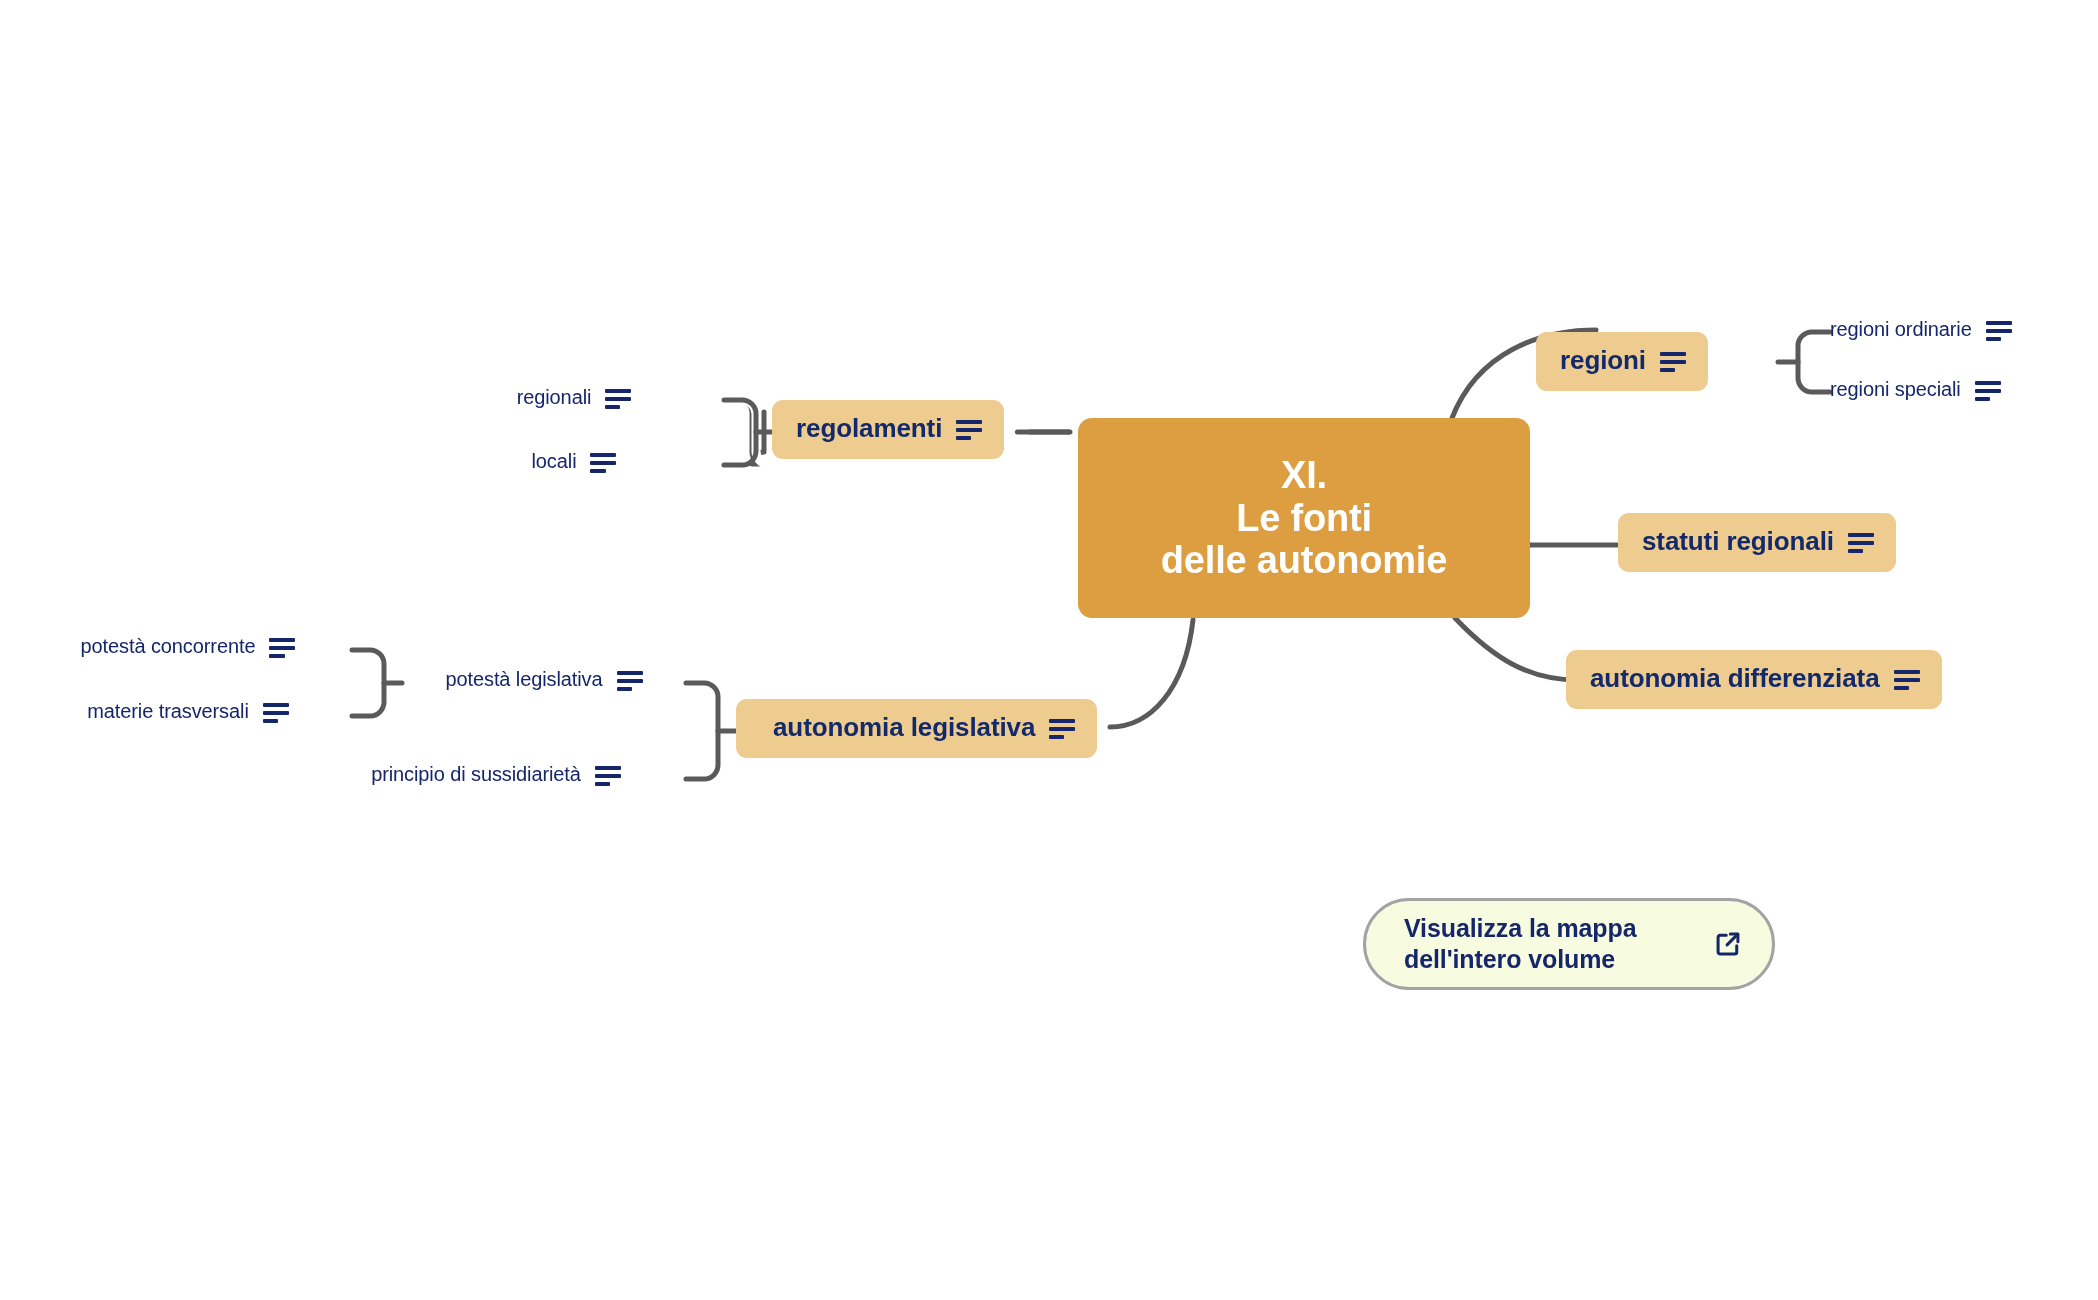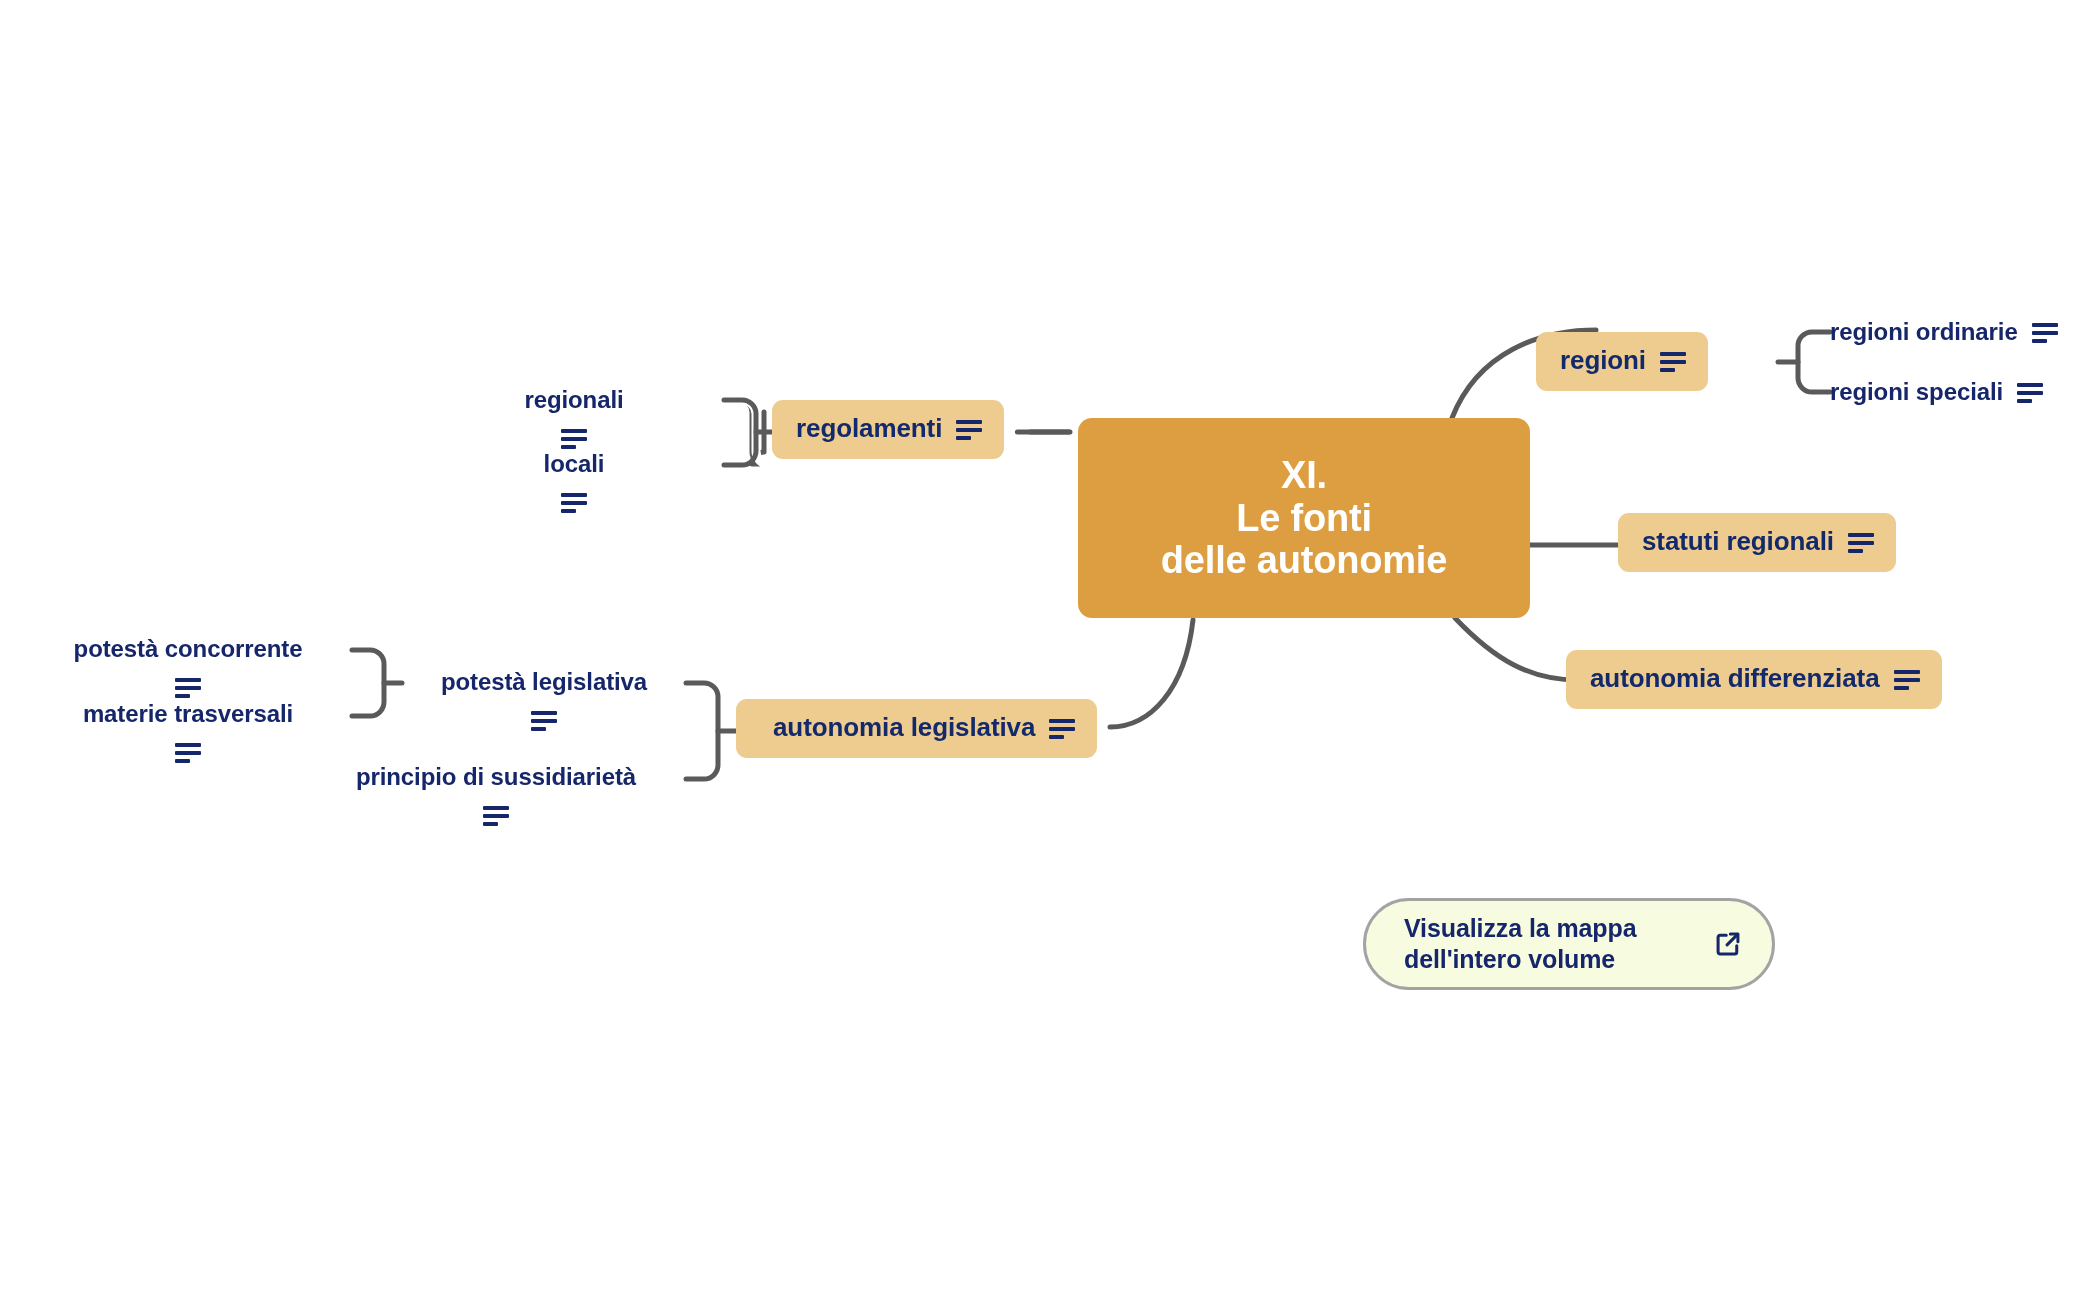--- a/index.html
+++ b/index.html
@@ -62,27 +62,26 @@
     color: #122A6B;
     font-size: 26px;
     font-weight: bold;
     letter-spacing: -0.1px;
   }
 
   .node.leaf {
     background: transparent;
     padding: 0;
     color: #16266B;
-    font-size: 24px;
-    font-weight: bold;
+    font-size: 20px;
+    font-weight: normal;
     letter-spacing: -0.1px;
   }
   .node.leaf.right-anchor {
     justify-content: center;
-    flex-direction: column;
   }
 
   
   .note-icon {
     display: inline-block;
     width: 26px;
     height: 20px;
     flex: 0 0 auto;
     position: relative;
     top: 1px;

